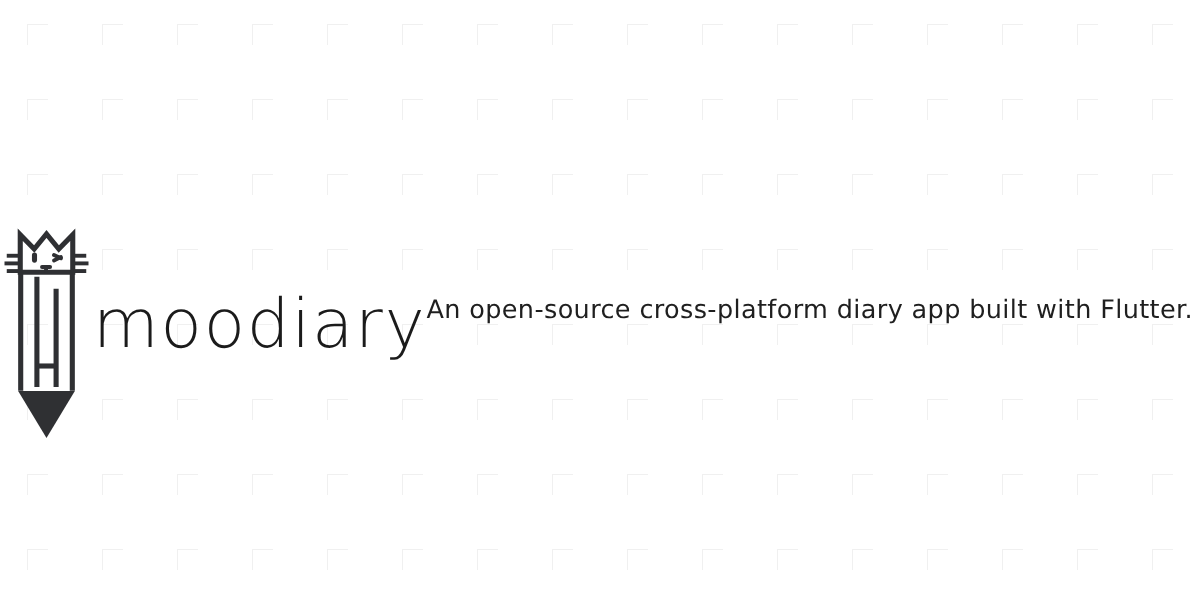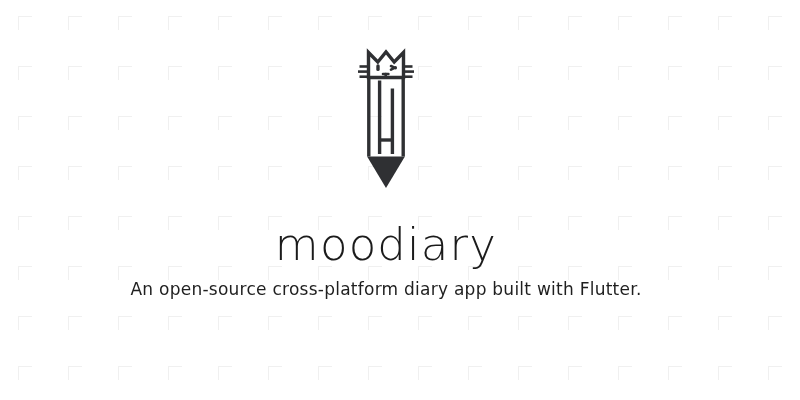--- a/index.html
+++ b/index.html
@@ -60,21 +60,20 @@
   }
 
   
   #content {
     position: absolute;
     left: 0;
     top: 0;
     width: 772px;
     height: 400px;
     display: flex;
-    flex-direction: column;
     align-items: center;
   }
 
   #logo-wrap {
     margin-top: 36px;
     width: 62px;
     height: 156px;
   }
   #logo-wrap svg {
     display: block;

